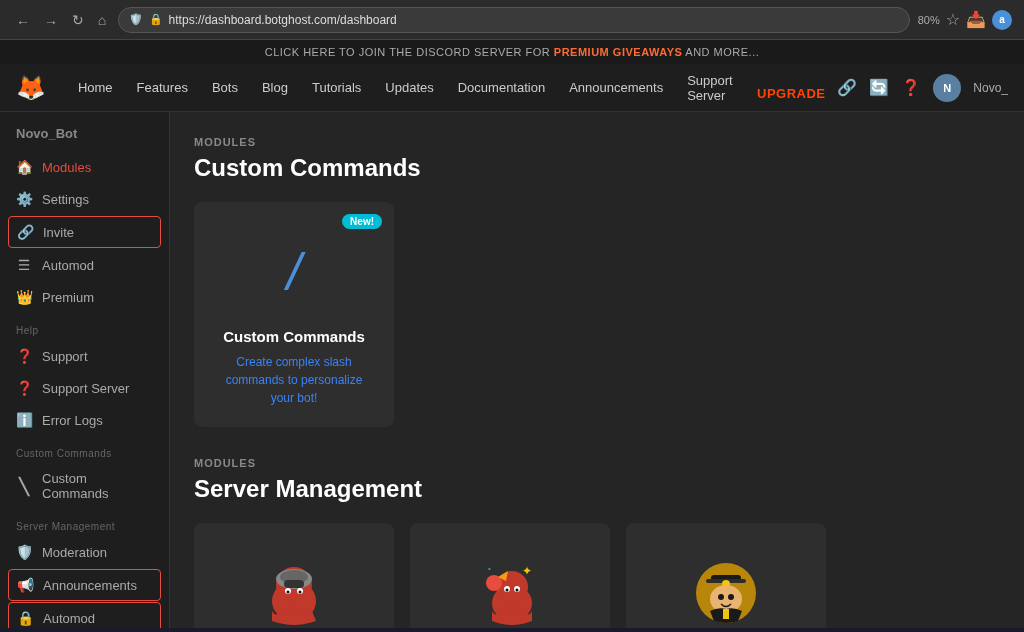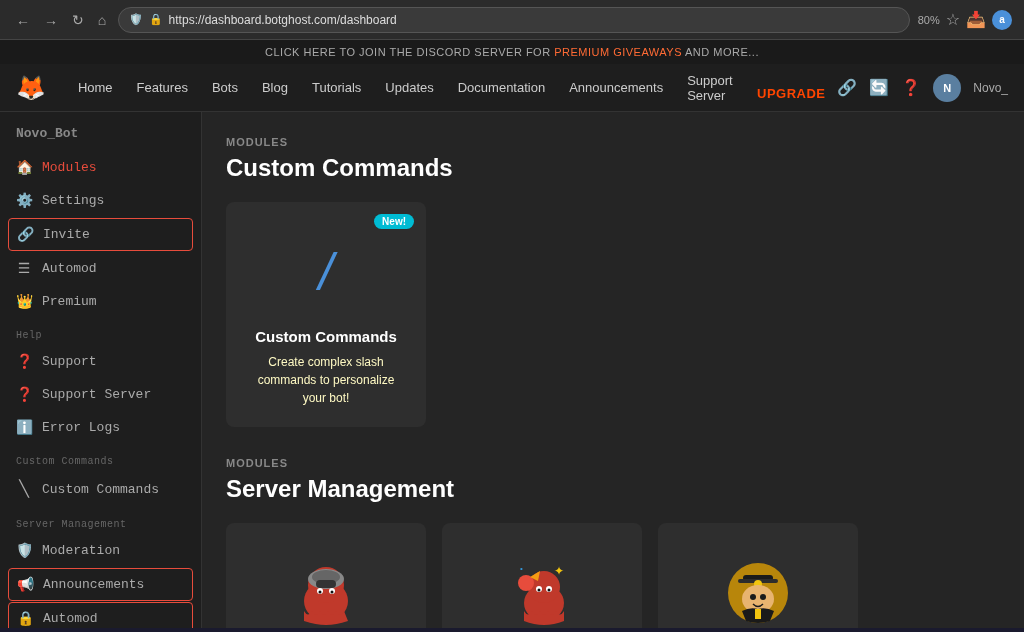--- a/index.html
+++ b/index.html
@@ -40,21 +40,21 @@
 
     
     .announcement-banner {
       background: #1a1a1a;
       text-align: center;
       padding: 6px;
       font-size: 11px;
       color: #aaa;
       letter-spacing: 0.5px;
     }
-    .announcement-banner .premium-text { color: #ff6b35; font-weight: normal; }
+    .announcement-banner .premium-text { color: #ff6b35; font-weight: bold; }
 
     
     .main-nav {
       background: #1e1e1e;
       height: 48px;
       display: flex;
       align-items: center;
       padding: 0 16px;
       border-bottom: 1px solid #333;
     }
@@ -86,27 +86,26 @@
     .user-avatar-nav {
       width: 28px; height: 28px; border-radius: 50%; background: #4a90d9;
       display: flex; align-items: center; justify-content: center; color: white; font-size: 11px; font-weight: bold;
     }
 
     
     .app-container { display: flex; height: calc(632px - 40px - 28px - 48px); }
 
     
     .sidebar {
-      width: 202px;
+      width: 170px;
       background: #1e1e1e;
       overflow-y: auto;
       border-right: 1px solid #333;
       flex-shrink: 0;
       padding-bottom: 20px;
-      font-family: Liberation Mono, monospace;
     }
     .sidebar::-webkit-scrollbar { width: 4px; }
     .sidebar::-webkit-scrollbar-track { background: #1e1e1e; }
     .sidebar::-webkit-scrollbar-thumb { background: #444; border-radius: 2px; }
 
     .bot-name {
       padding: 14px 16px 10px;
       font-size: 13px;
       color: #888;
       font-weight: 600;
@@ -218,21 +217,21 @@
     }
 
     .card-title {
       font-size: 15px;
       color: #fff;
       font-weight: 700;
       margin-bottom: 8px;
     }
     .card-desc {
       font-size: 12px;
-      color: #fef9c3;
+      color: #3b82f6;
       line-height: 1.5;
     }
   </style>
 </head>
 <body>
 
 <div class="browser-bar">
   <div class="browser-controls">
     <button class="browser-btn">←</button>
     <button class="browser-btn">→</button>

